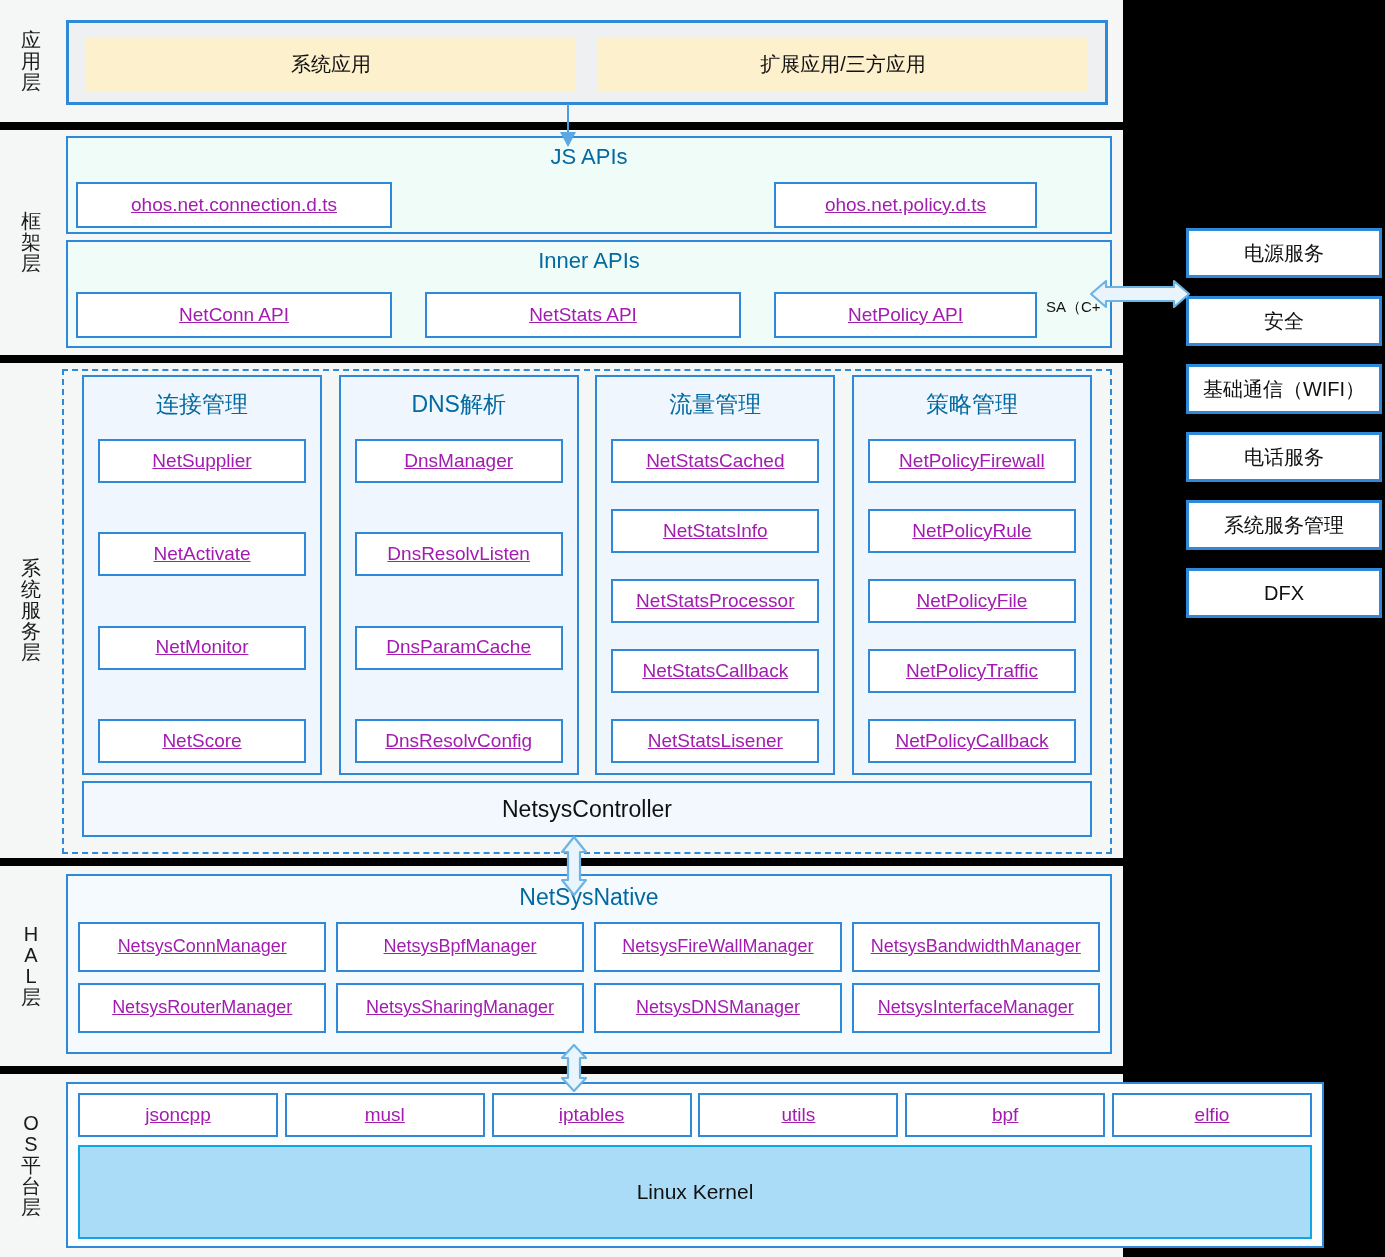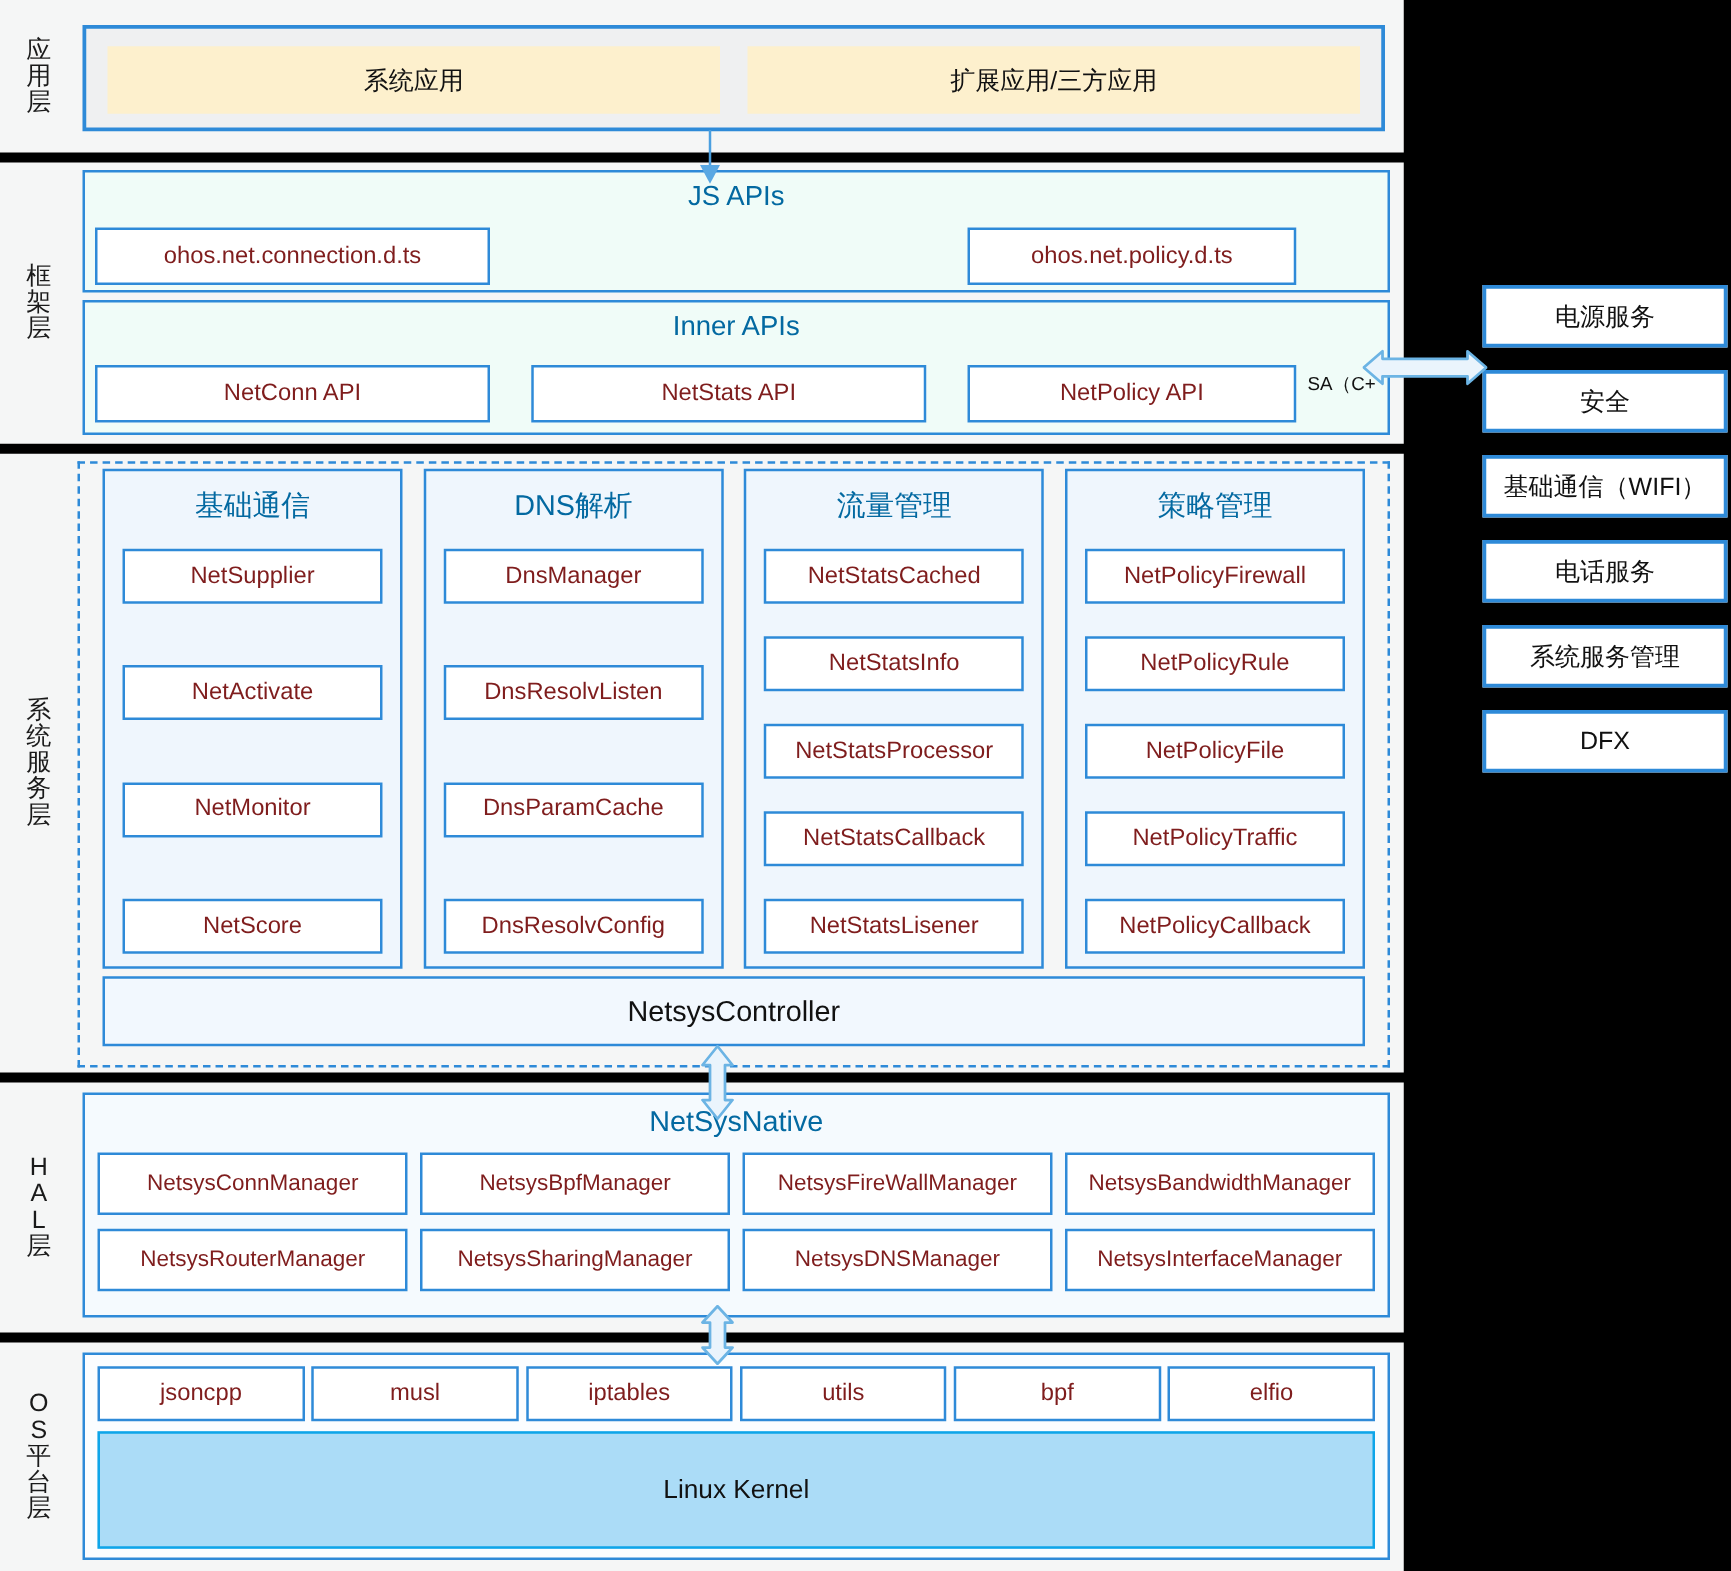--- a/index.html
+++ b/index.html
@@ -25,22 +25,23 @@
   .band-label span { display: block; text-align: center; }
   .band-body { flex: 1 1 auto; position: relative; padding-right: 14px; }
   .panel-js {  background: #f0fcf8; border: 2.5px solid #2e8ad8; }
   .panel-hal { background: #f5fafe; border: 2.5px solid #2e8ad8; }
   .panel-os  { background: #fbfdff; border: 2.5px solid #2e8ad8; }
 
   .cell {
     border: 2px solid #2e8ad8;
     background: #ffffff;
     display: flex; align-items: center; justify-content: center;
-    font-size: 19px; color: #7f1d1d; text-align: left;
+    font-size: 19px; color: #a21caf; text-align: left;
     line-height: 1.1;
+    text-decoration: underline;
   }
   .cream {
     background: #fdf0cd; border: none;
     display: flex; align-items: center; justify-content: center;
     font-size: 20px; color: #111;
   }
   .panel-title {
     text-align: center; font-size: 22px; color: #0369a1;
   }
 
@@ -114,21 +115,21 @@
   .hal-row { position: absolute; left: 10px; right: 10px; height: 50px;
              display: flex; justify-content: space-between; }
   #hal-row1 { top: 46px; }
   #hal-row2 { top: 107px; }
   .hal-row .cell { width: 24.3%; font-size: 18px; }
 
   
   #os-band { top: 1074px; height: 183px; }
   #os-outer {
     position: absolute; left: 4px; top: 8px;
-    width: 1046px; height: 166px; padding-left: 48px;
+    width: 1258px; height: 166px; padding-left: 48px;
   }
   #os-libs { position: absolute; left: 10px; right: 10px; top: 9px; height: 44px;
              display: flex; justify-content: space-between; }
   #os-libs .cell { width: 16.2%; font-size: 19px; }
   #linux-kernel {
     position: absolute; left: 10px; right: 10px; top: 61px; height: 94px;
     background: #abdcf7; border: 2px solid #0ea5e9;
     display: flex; align-items: center; justify-content: center;
     font-size: 21px; color: #111;
   }
@@ -212,21 +213,21 @@
           <div>务</div>
           <div>层</div>
         </span>
     </div>
     <div class="band-body">
       <div id="ssl-dashed"></div>
 
       <div id="ssl-cols">
 
         <div class="ssl-col">
-          <div class="panel-title">基础通信</div>
+          <div class="panel-title">连接管理</div>
           <div class="ssl-items">
             <div class="cell">NetSupplier</div>
             <div class="cell">NetActivate</div>
             <div class="cell">NetMonitor</div>
             <div class="cell">NetScore</div>
           </div>
         </div>
 
         <div class="ssl-col">
           <div class="panel-title">DNS解析</div>

